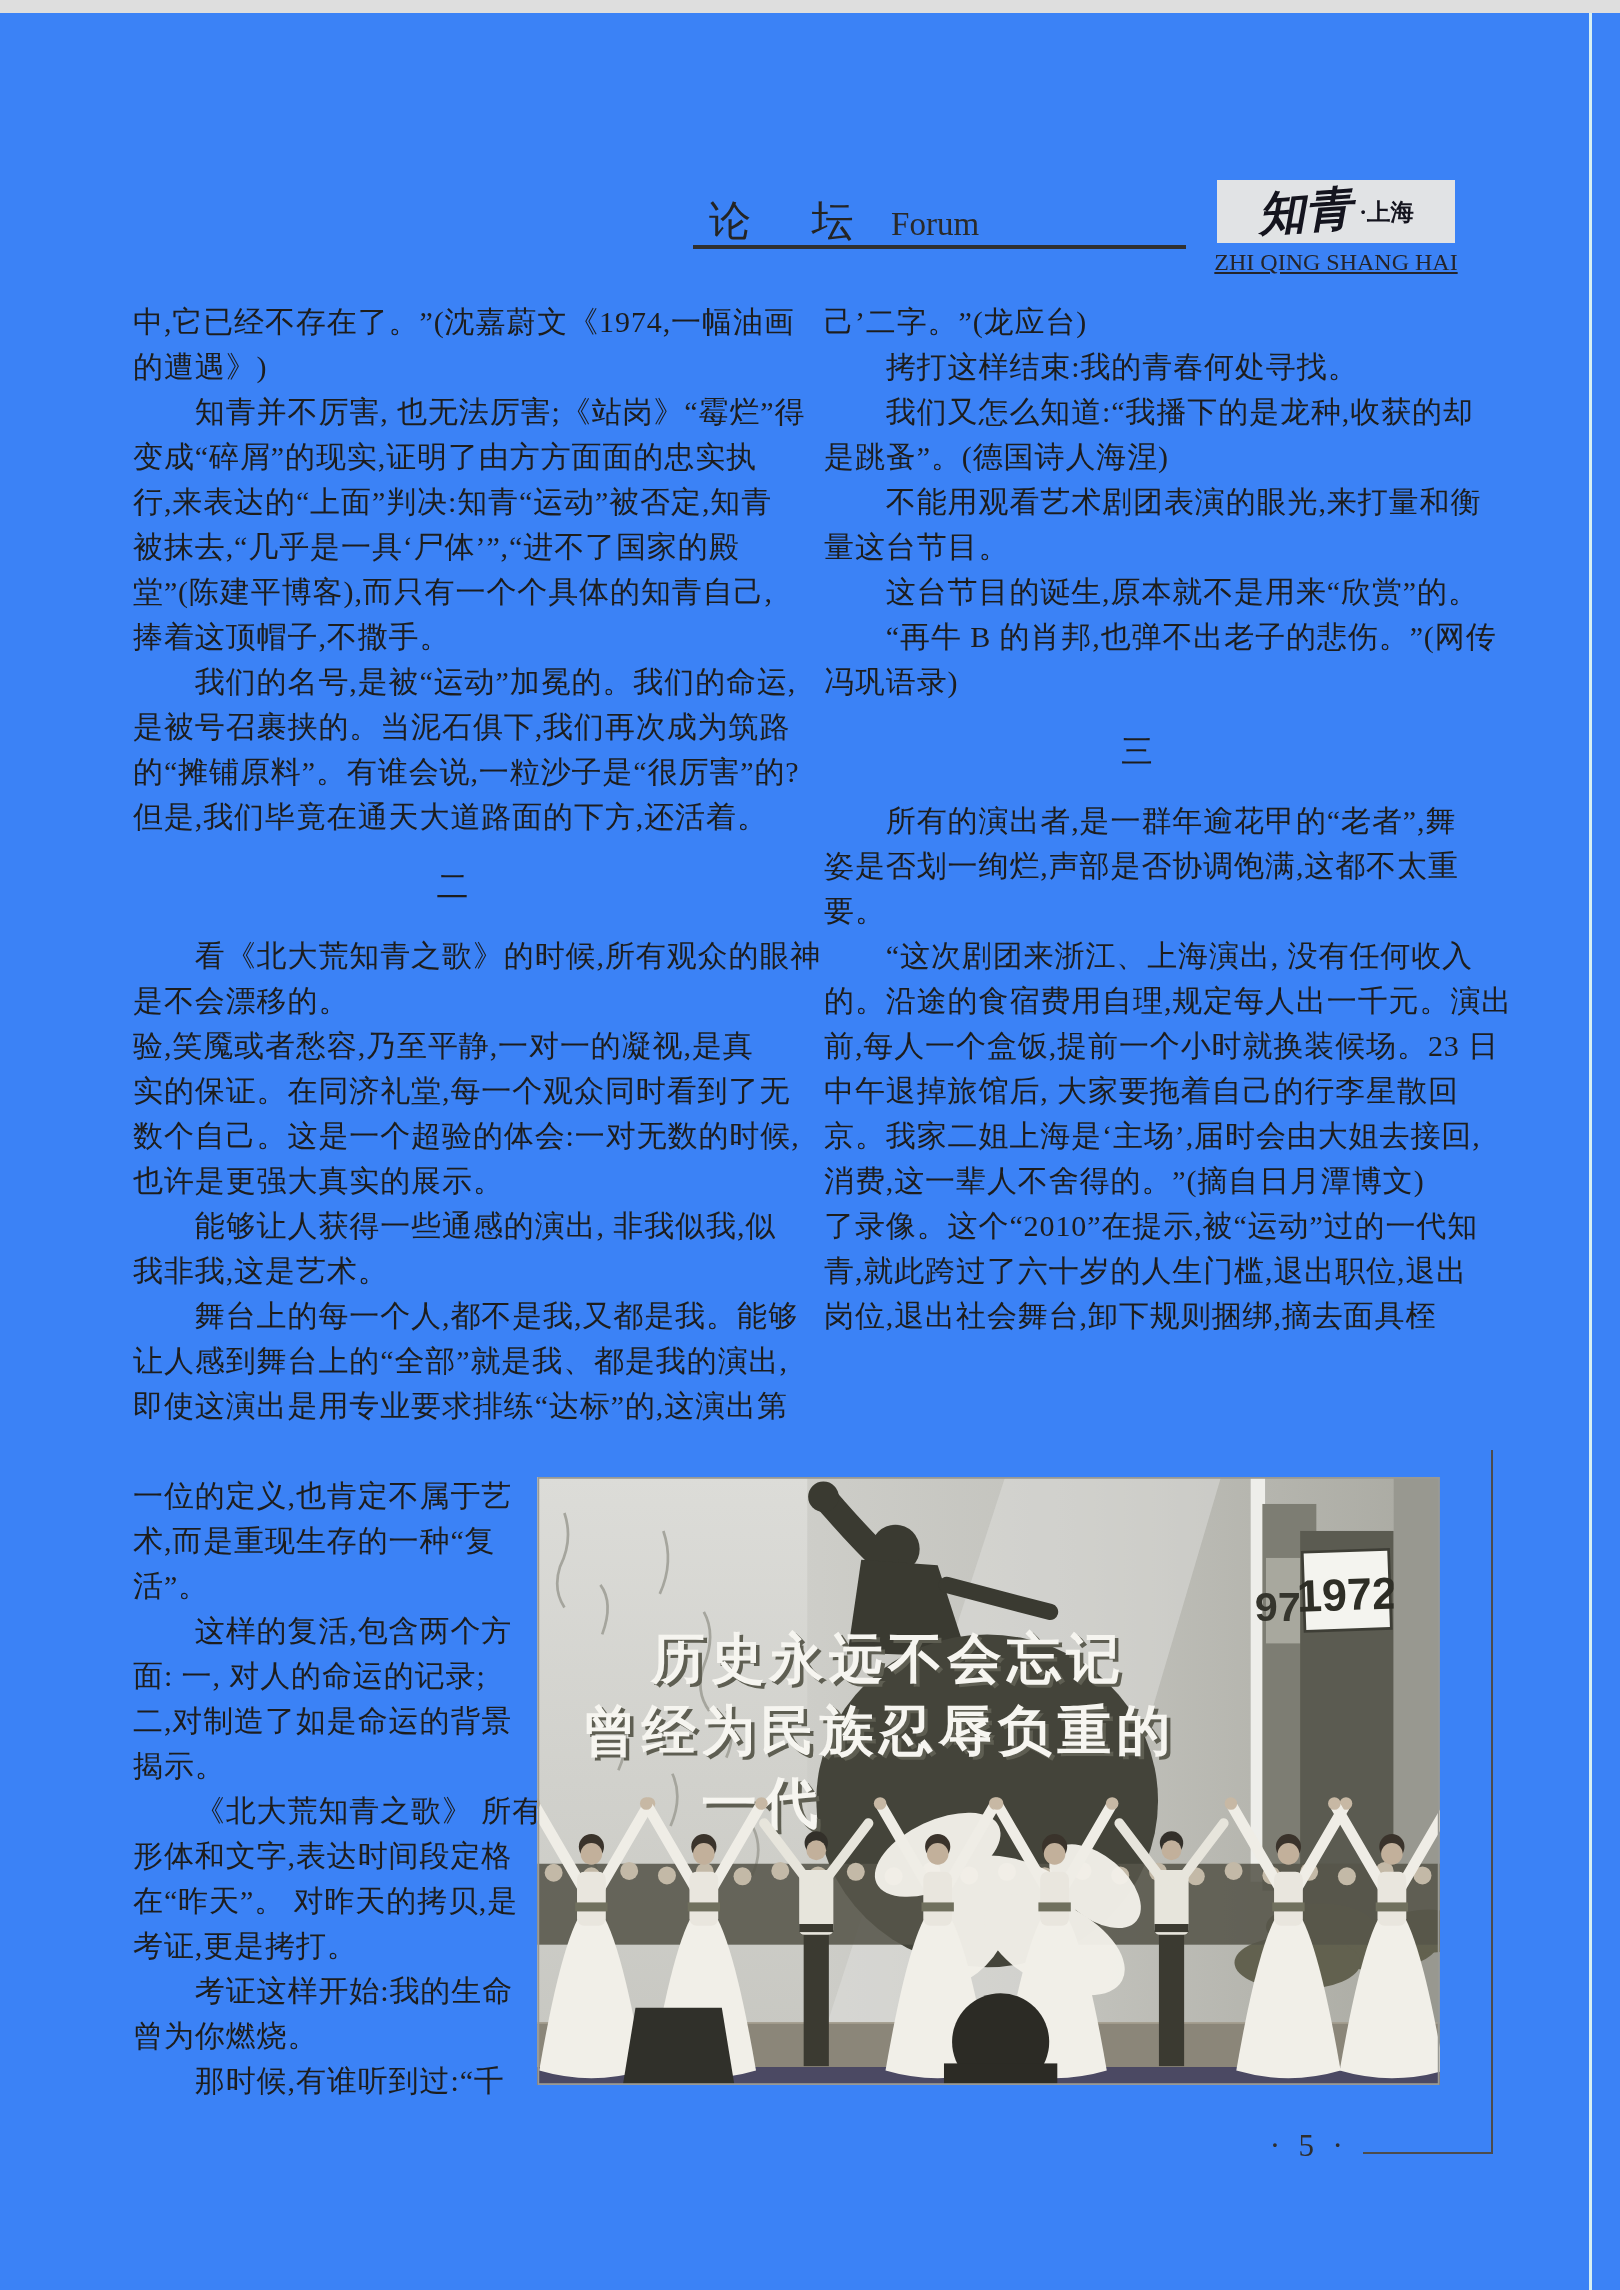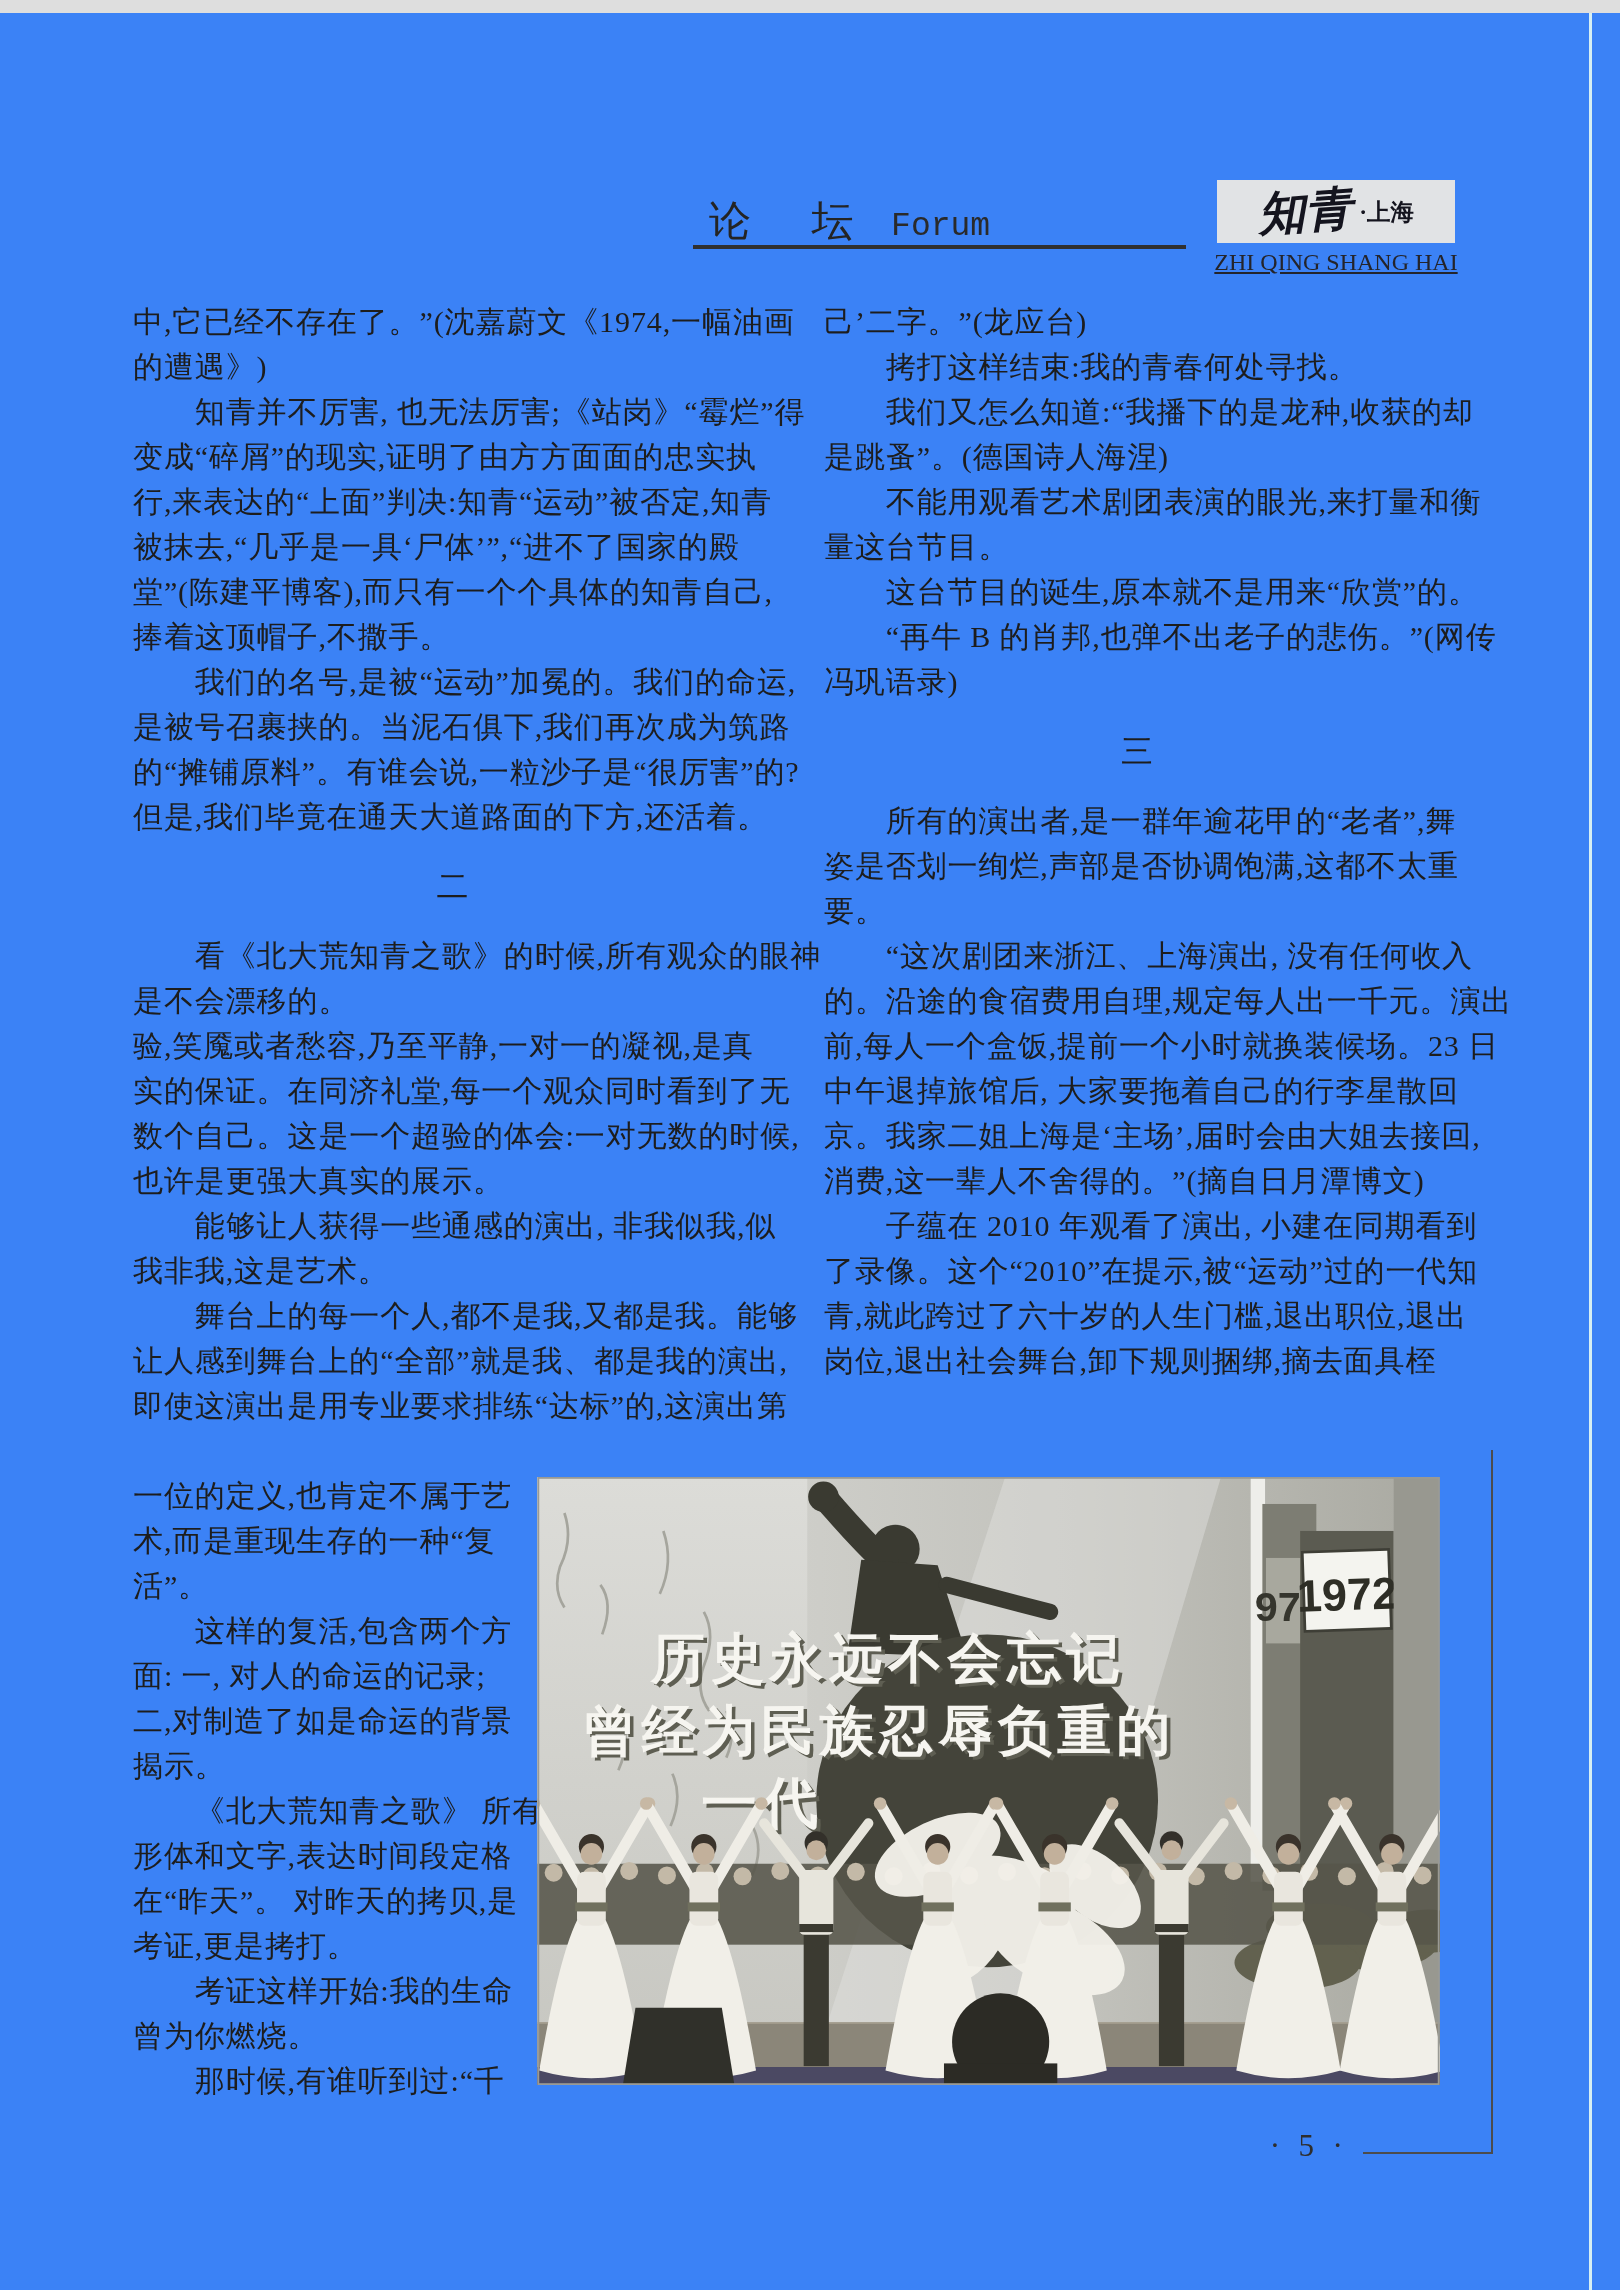--- a/index.html
+++ b/index.html
@@ -4,21 +4,21 @@
 <style>
   html,body{margin:0;padding:0;background:#dedede;}
   .page{
     position:relative;width:1620px;height:2291px;margin:13px auto;
     background:#3b82f6;color:#1d1d1d;overflow:hidden;
     font-family:"Liberation Serif", serif;
   }
   
   .masthead{position:absolute;left:709px;top:180px;display:flex;align-items:baseline;}
   .masthead .zh{font-size:42px;letter-spacing:25px;color:#242424;}
-  .masthead .en{font-size:33px;margin-left:12.6px;color:#2a2a2a;font-family:Liberation Mono, monospace;}
+  .masthead .en{font-size:33px;margin-left:12.6px;color:#2a2a2a;}
   .masthead-rule{position:absolute;left:693px;top:232px;width:493px;height:3.6px;background:#303030;}
   .logo-box{
     position:absolute;left:1217px;top:167px;width:238px;height:63px;background:#e1e3e5;
     display:flex;align-items:center;justify-content:center;
   }
   .logo-main{font-size:47px;font-weight:bold;font-style:italic;transform:rotate(-4deg);color:#14141e;}
   .logo-sub{font-size:23.4px;font-weight:bold;margin-left:7.2px;color:#14141e;}
   .logo-caption{
     position:absolute;left:1212px;top:236px;width:248px;text-align:center;
     font-size:24px;color:#24242a;white-space:nowrap;text-decoration:underline;
@@ -115,21 +115,20 @@
     <div class="heading">三</div>
     <div class="ln">　　所有的演出者,是一群年逾花甲的“老者”,舞</div>
     <div class="ln">姿是否划一绚烂,声部是否协调饱满,这都不太重</div>
     <div class="ln">要。</div>
     <div class="ln">　　“这次剧团来浙江、上海演出, 没有任何收入</div>
     <div class="ln">的。沿途的食宿费用自理,规定每人出一千元。演出</div>
     <div class="ln">前,每人一个盒饭,提前一个小时就换装候场。23 日</div>
     <div class="ln">中午退掉旅馆后, 大家要拖着自己的行李星散回</div>
     <div class="ln">京。我家二姐上海是‘主场’,届时会由大姐去接回,</div>
     <div class="ln">消费,这一辈人不舍得的。”(摘自日月潭博文)</div>
-    <div class="ln">　　子蕴在 2010 年观看了演出, 小建在同期看到</div>
     <div class="ln">了录像。这个“2010”在提示,被“运动”过的一代知</div>
     <div class="ln">青,就此跨过了六十岁的人生门槛,退出职位,退出</div>
     <div class="ln">岗位,退出社会舞台,卸下规则捆绑,摘去面具桎</div>
   </div>
 
   <div class="photo">
     <svg viewBox="0 0 1003 676">
       <defs>
         <linearGradient id="bgGrad" x1="0" y1="0" x2="1" y2="0">
           <stop offset="0" stop-color="#d9d9d5"></stop>

